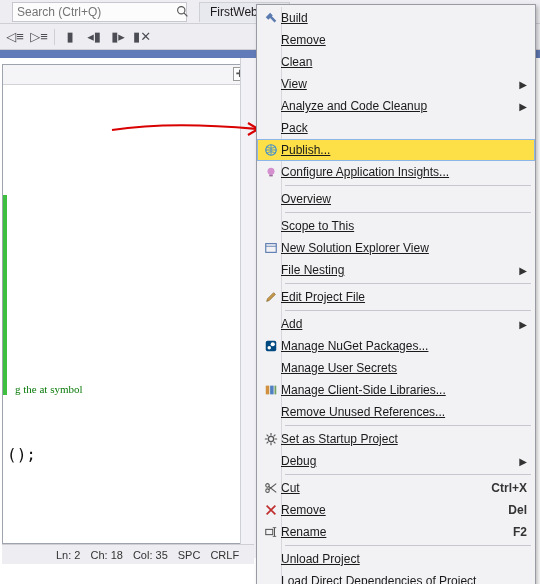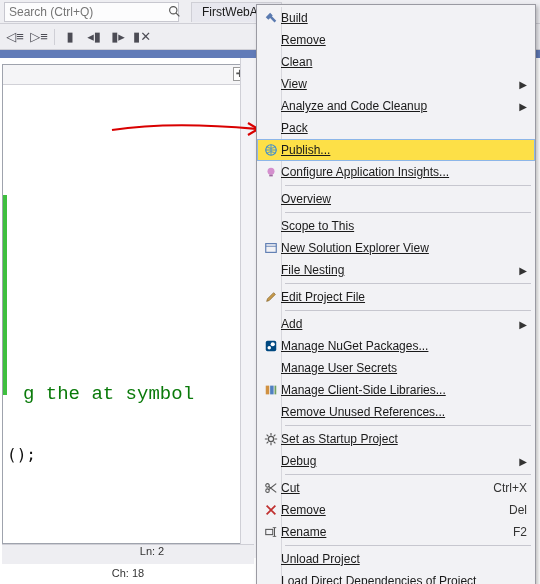--- a/index.html
+++ b/index.html
@@ -1,55 +1,55 @@
 <!DOCTYPE html>
 <html><head>
 <meta charset="utf-8">
 <style>
   * { box-sizing: border-box; margin: 0; padding: 0; font-family: "Segoe UI", Tahoma, sans-serif; }
   body { width: 540px; height: 584px; background: #fff; overflow: hidden; position: relative; font-size: 12px; color: #1a1a1a; }
 
   
   .top-row { display: flex; align-items: center; height: 24px; background: #eeeef2; border-bottom: 1px solid #cfcfd6; gap: 12px; }
-  .search-box { display: flex; align-items: center; width: 175px; height: 20px; margin-left: 4px; background: #fcfcfd; border: 1px solid #c7c7cf; }
+  .search-box { display: flex; align-items: center; width: 175px; height: 20px; margin-left: 12px; background: #fcfcfd; border: 1px solid #c7c7cf; }
   .search-box input { border: none; outline: none; font-size: 12px; padding: 0 4px; flex: 1; background: transparent; color: #6a6a6a; }
   .search-box .mag { width: 18px; text-align: center; color: #555; font-size: 13px; }
   .tab { background: #e8e8ef; color: #1a1a1a; height: 20px; padding: 2px 10px 0; border: 1px solid #cfcfd6; border-bottom: none; font-size: 12px; }
 
   
   .toolbar { display: flex; align-items: center; gap: 6px; height: 26px; padding: 0 6px; background: #eeeef2; border-bottom: 1px solid #cfcfd6; color: #3b3b3b; }
   .tb-btn { width: 18px; height: 18px; display: inline-flex; align-items: center; justify-content: center; font-size: 13px; color: #4c4c55; }
   .tb-sep { width: 1px; height: 16px; background: #cfcfd6; }
 
   
   .blue-strip { height: 8px; background: #617bb8; }
   .doc-frame { position: relative; border: 1px solid #9fa3ad; margin: 6px 0 0 2px; width: 250px; height: 480px; background: #fff; overflow: hidden; }
   .doc-gutter-top { position: absolute; top: 0; left: 0; right: 0; height: 20px; background: #f5f5f7; border-bottom: 1px solid #d1d1d7; }
   .doc-add { position: absolute; top: 2px; right: 4px; width: 14px; height: 14px; border: 1px solid #9a9a9a; text-align: center; font-size: 10px; line-height: 12px; color: #555; background: #fff; }
   .doc-scroll-up { position: absolute; top: 22px; right: 3px; font-size: 10px; color: #666; }
   .doc-green { position: absolute; top: 130px; left: 0; width: 4px; height: 200px; background: #3fbf3f; }
-  .doc-text1 { position: absolute; top: 318px; left: 20px; font-family: Liberation Mono, monospace; font-size: 19px; color: #0a7a0a; }
+  .doc-text1 { position: absolute; top: 318px; left: 12px; font-family: Liberation Serif, serif; font-size: 11px; color: #0a7a0a; }
   .doc-text2 { position: absolute; top: 380px; left: 4px; font-family: Consolas, monospace; font-size: 16px; color: #111; }
 
-  .status-bar { position: absolute; left: 2px; bottom: 20px; width: 252px; height: 20px; background: #eeeef2; border-top: 1px solid #cfcfd6; display: flex; align-items: center; gap: 10px; font-size: 11px; color: #333; padding: 0 6px; flex-direction: column; }
+  .status-bar { position: absolute; left: 2px; bottom: 20px; width: 252px; height: 20px; background: #eeeef2; border-top: 1px solid #cfcfd6; display: flex; align-items: center; gap: 10px; font-size: 11px; color: #333; padding: 0 6px; }
   .status-bar span:first-child { margin-left: 48px; }
 
   
   .right-stub { position: absolute; top: 58px; left: 240px; width: 20px; height: 500px; background: #f2f2f6; border-left: 1px solid #cfcfd6; }
 
   
   .arrow-svg { position: absolute; top: 115px; left: 110px; width: 160px; height: 30px; pointer-events: none; }
 
   
   .ctxmenu { position: absolute; top: 4px; left: 256px; width: 280px; background: #f2f2f5; border: 1px solid #9a9aa2; box-shadow: 2px 2px 4px rgba(0,0,0,0.25); padding: 2px 0; }
   .ctxmenu .row { display: flex; align-items: center; height: 22px; padding: 0 8px 0 4px; position: relative; }
   .ctxmenu .row.hover { background: #fde047; border: 1px solid #8db6e8; height: 22px; padding: 0 7px 0 3px; }
   .ctxmenu .icon { width: 20px; height: 16px; display: inline-flex; align-items: center; justify-content: center; font-size: 12px; color: #3b5a9a; }
   .ctxmenu .label { flex: 1; font-size: 12px; text-decoration: underline; }
-  .ctxmenu .key { font-size: 12px; color: #333; }
+  .ctxmenu .key { font-size: 12px; color: #333; font-weight: bold; }
   .ctxmenu .arrow { font-size: 10px; color: #333; }
   .ctxmenu .sep { height: 1px; margin: 2px 4px 2px 28px; background: #c7c7cf; }
   .ctxmenu .icon-col { position: absolute; top: 0; bottom: 0; left: 24px; width: 1px; background: #d7d7dd; }
   .ctxmenu-wrap { position: relative; }
 
   svg { display: block; }
 </style>
 </head>
 <body>
 

